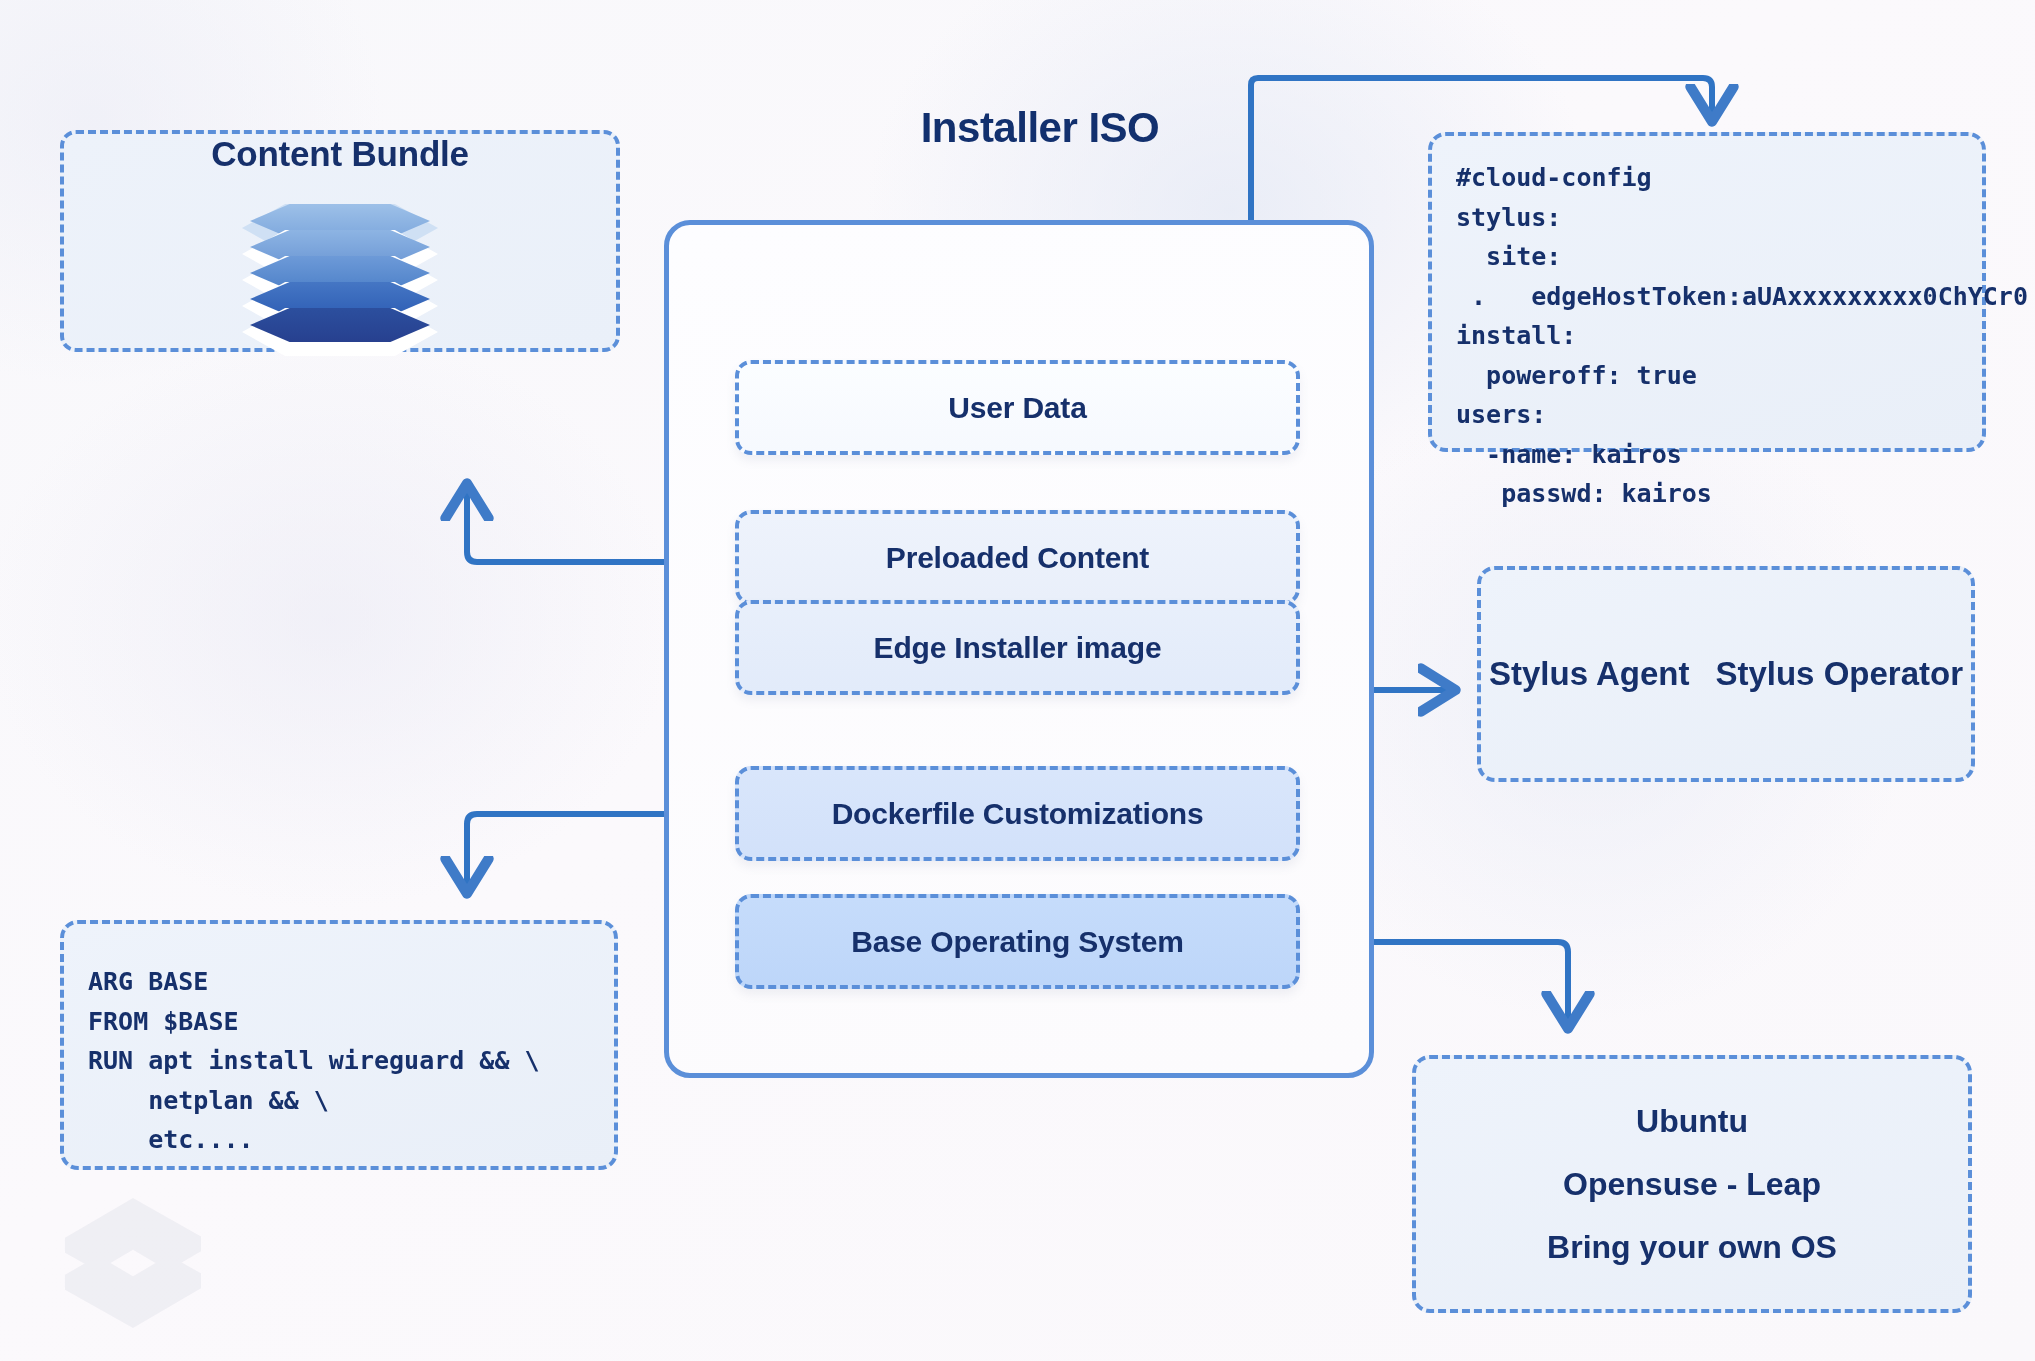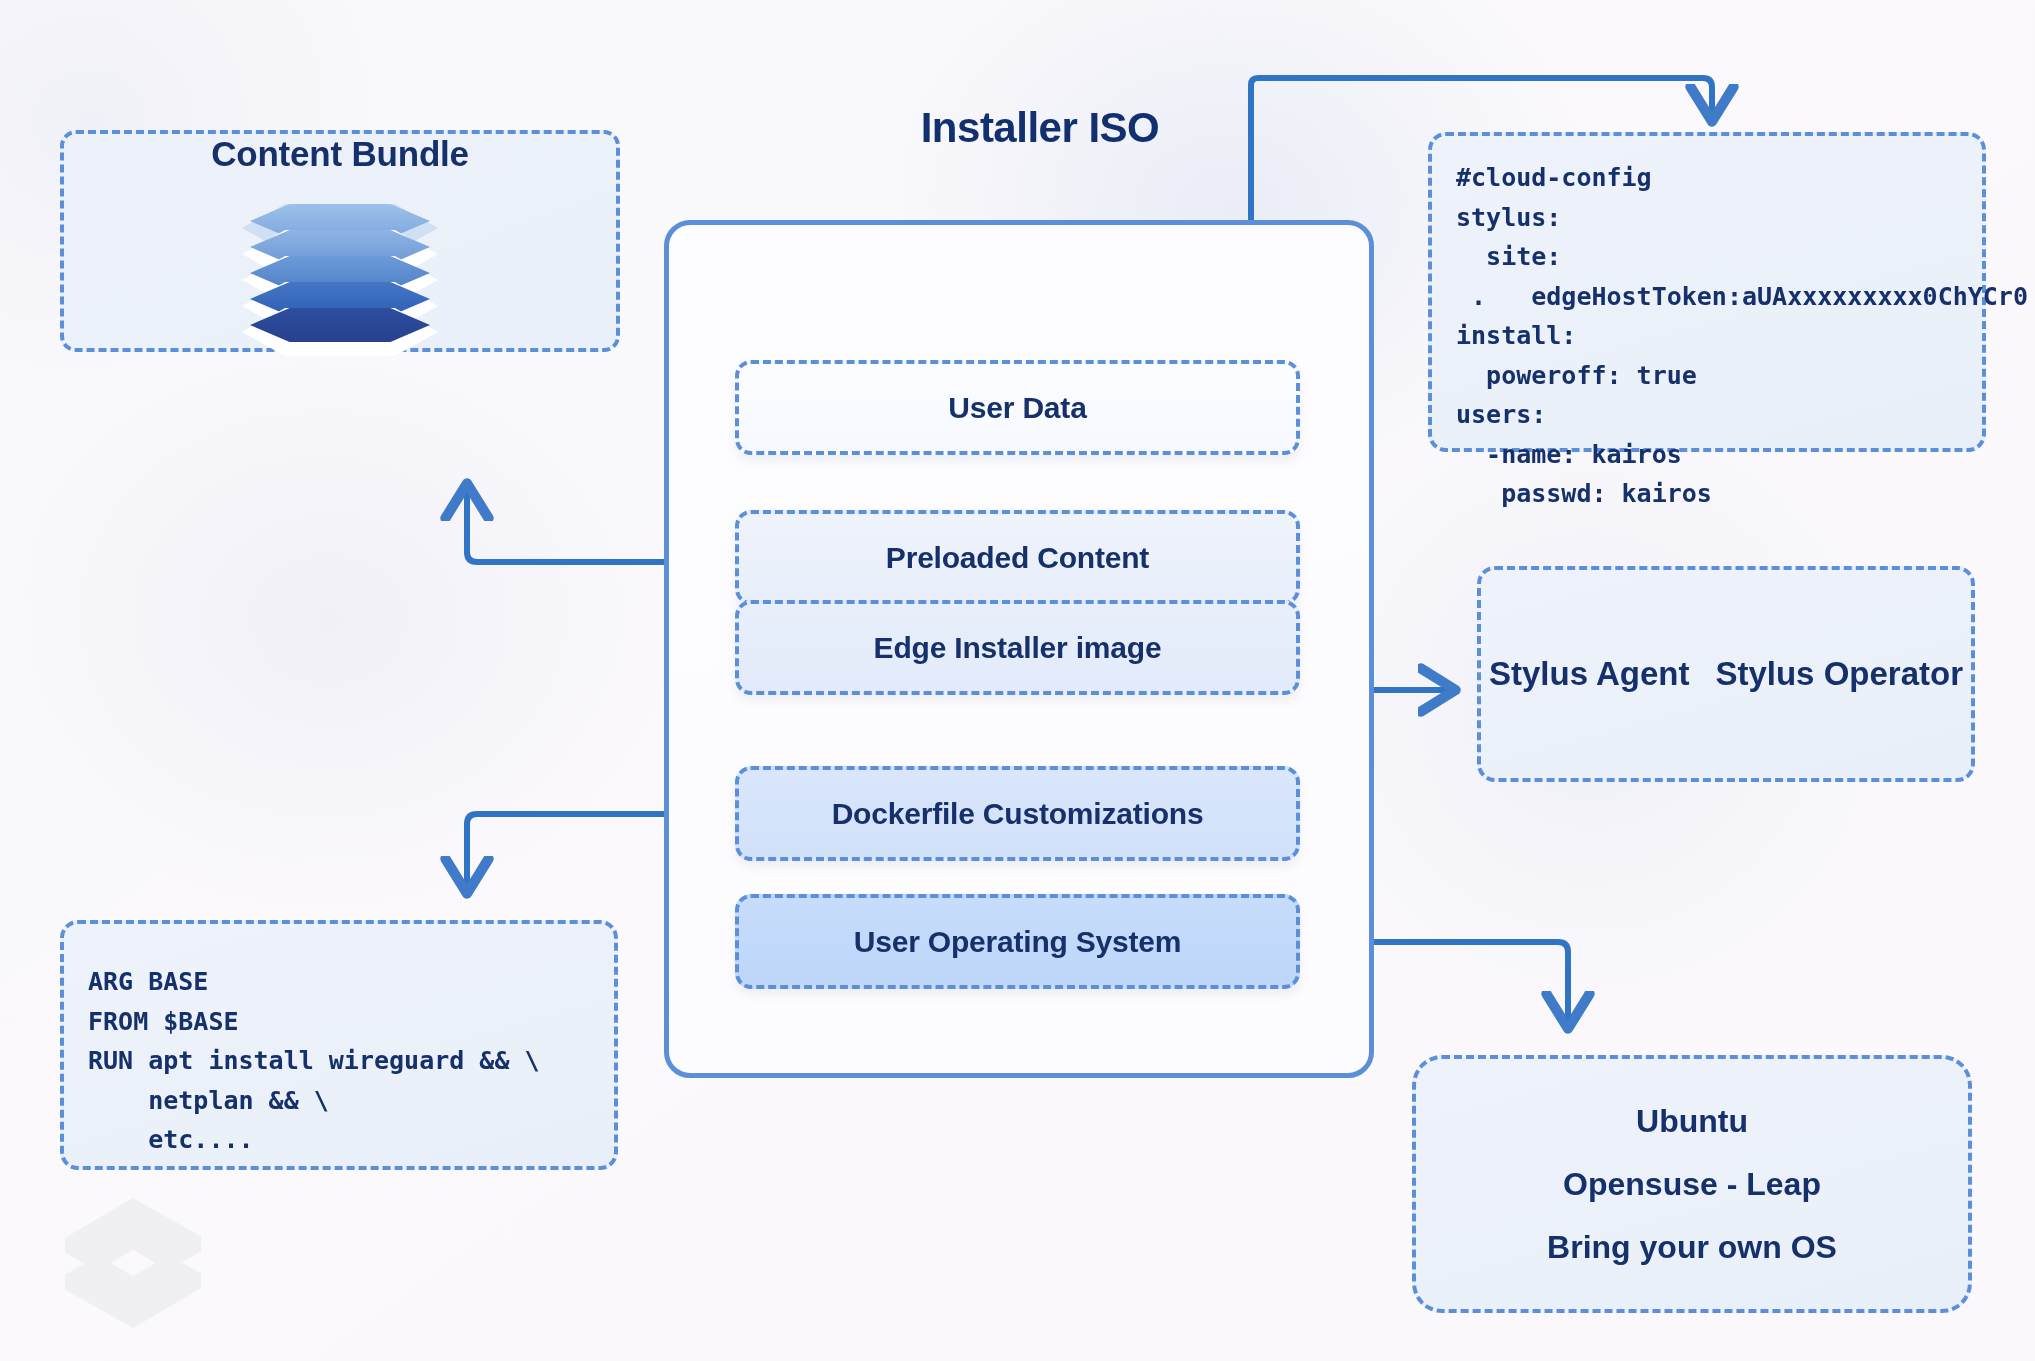--- a/index.html
+++ b/index.html
@@ -200,21 +200,21 @@
     font-size: 33px;
     font-weight: bold;
     color: #16306b;
   }
   #os-card {
     position: absolute;
     left: 1412px; top: 1055px;
     width: 560px; height: 258px;
     box-sizing: border-box;
     border: 4px dashed #5b8fd9;
-    border-radius: 30px;
+    border-radius: 18px;
     background: linear-gradient(165deg, #eef3fb 0%, #e9eff8 100%);
     display: flex;
     flex-direction: column;
     align-items: center;
     justify-content: center;
     gap: 26px;
   }
   #os-card div {
     font-size: 32px;
     font-weight: bold;
@@ -285,21 +285,21 @@
   <div class="iso-item" id="item-preloaded">
     <span>Preloaded Content</span>
   </div>
   <div class="iso-item" id="item-edge-installer">
     <span>Edge Installer image</span>
   </div>
   <div class="iso-item" id="item-dockerfile">
     <span>Dockerfile Customizations</span>
   </div>
   <div class="iso-item" id="item-base-os">
-    <span>User Operating System</span>
+    <span>Base Operating System</span>
   </div>
 
   <div class="code-card" id="cloud-config">
     <pre>#cloud-config
 stylus:
   site:
  .   edgeHostToken:aUAxxxxxxxxx0ChYCr0
 install:
   poweroff: true
 users:

